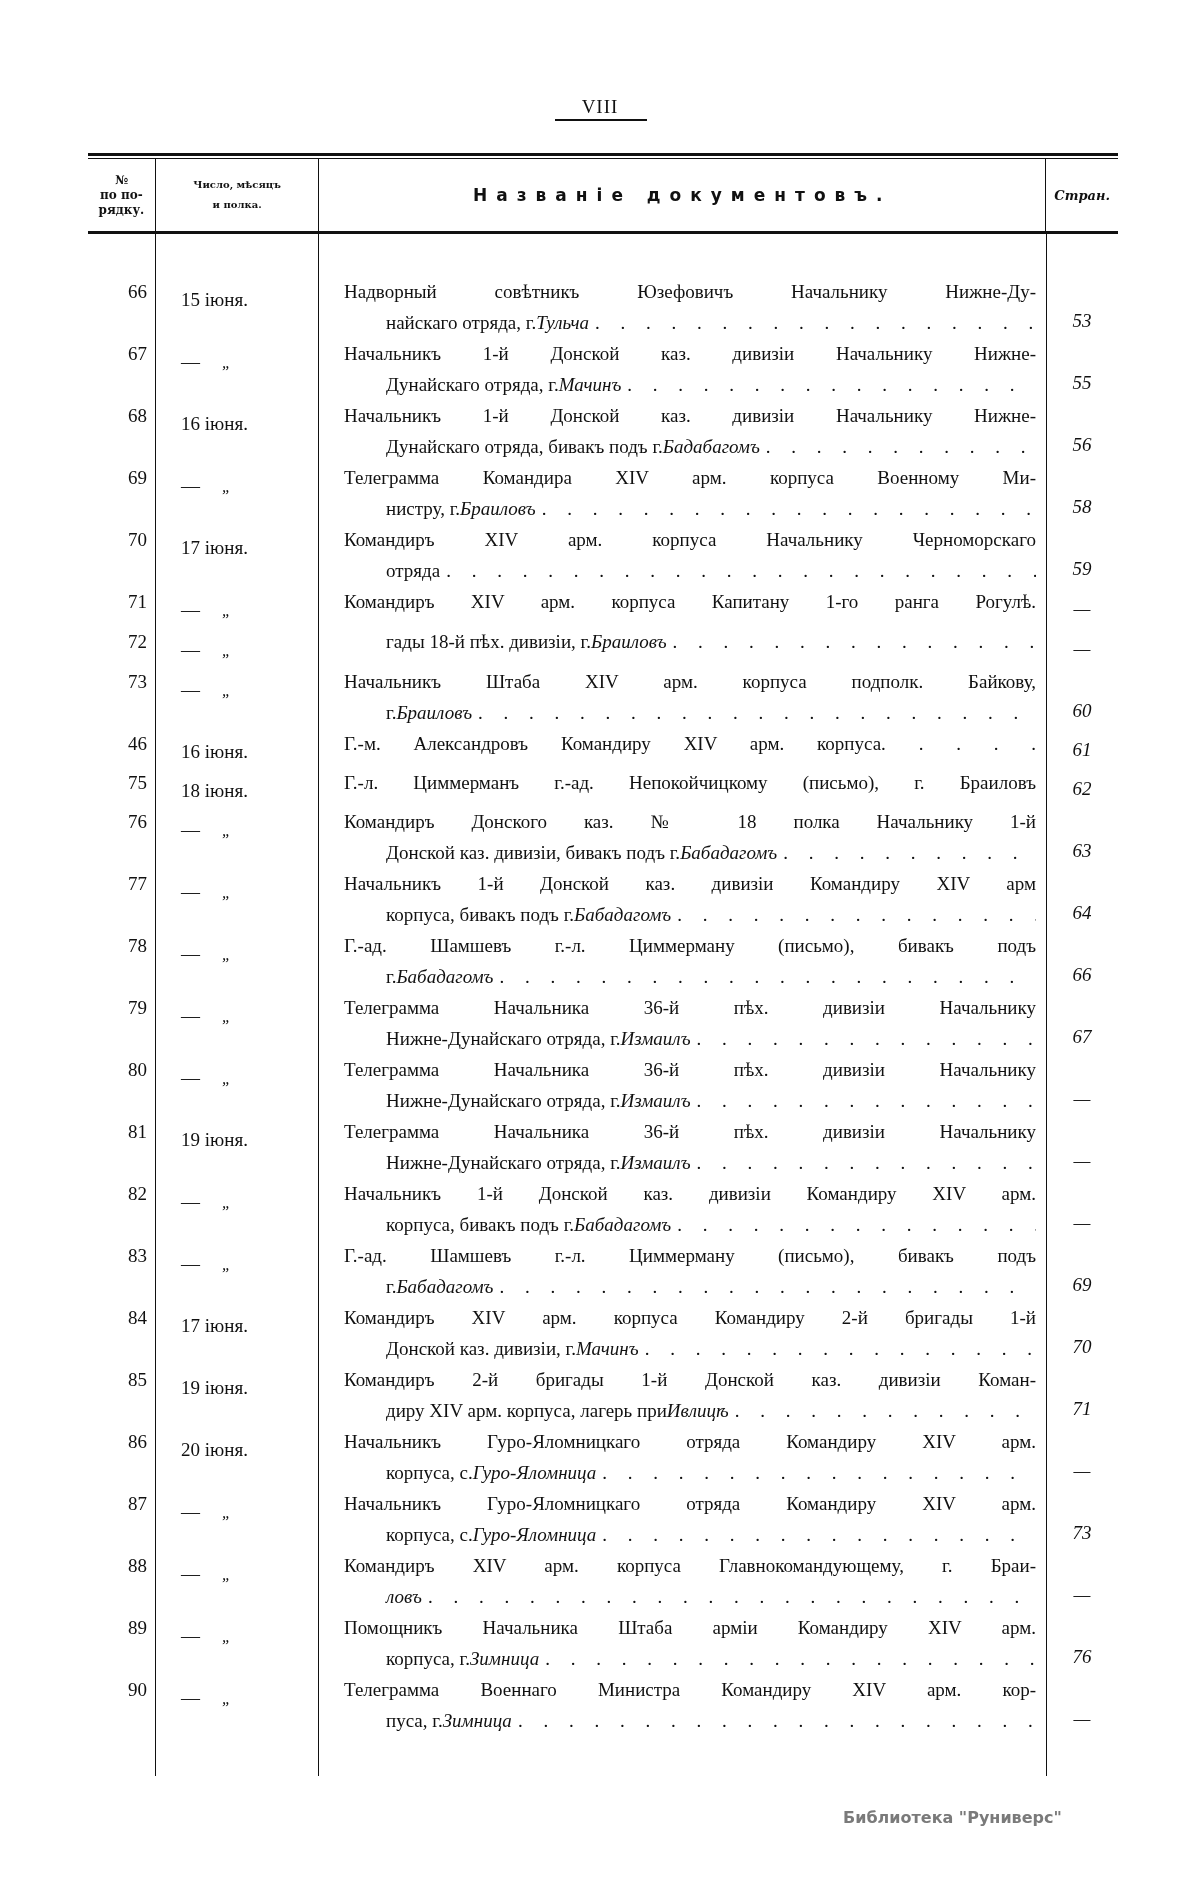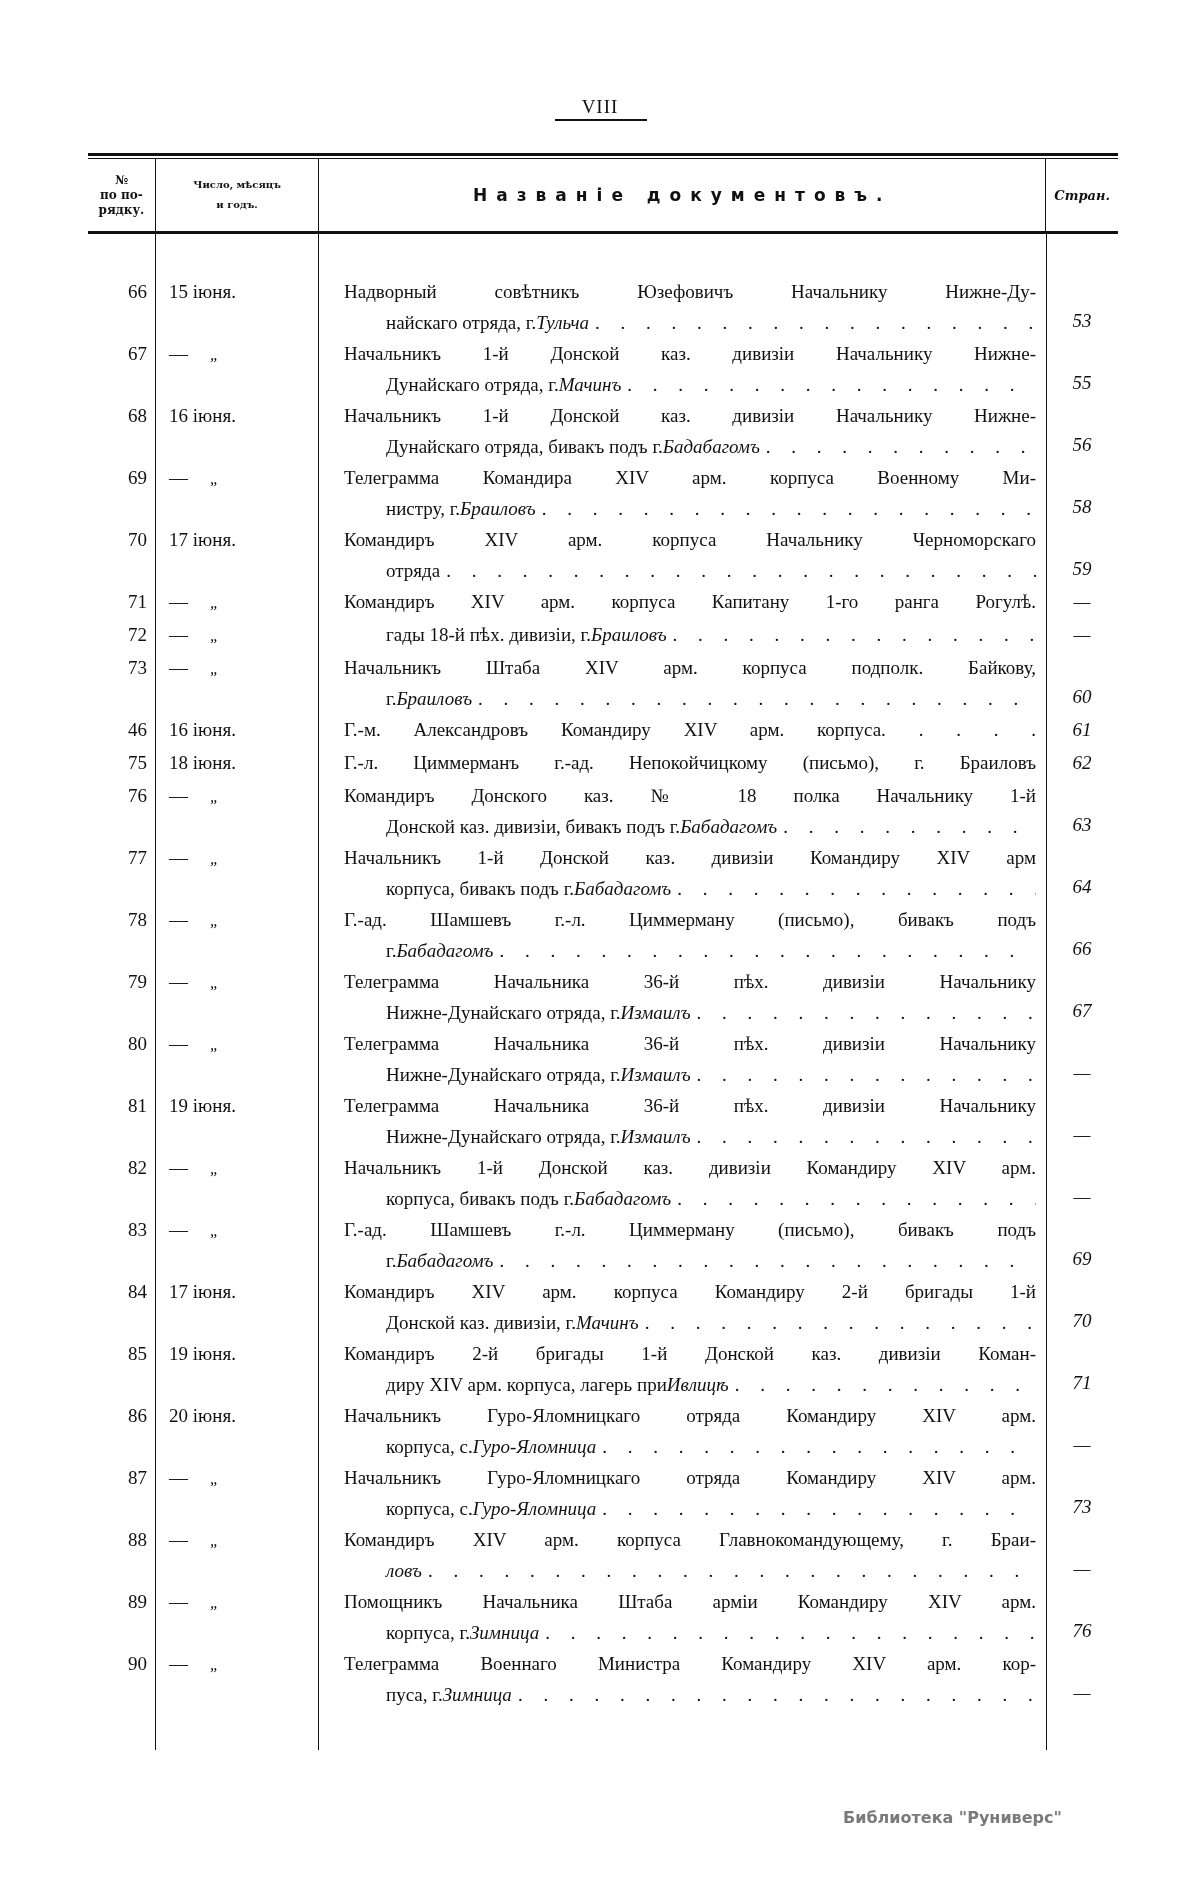--- a/index.html
+++ b/index.html
@@ -16,21 +16,21 @@
   .c-title { width: 728px; }
   .c-page { width: 72px; font-style: italic; }
   .header .c-num { font-size: 12px; line-height: 15px; border-right: 1.5px solid #111; font-family: "DejaVu Serif", serif; }
   .header .c-date { font-size: 10px; line-height: 20px; border-right: 1.5px solid #111; font-family: "DejaVu Serif", serif; align-items: center; }
   .header .c-title { font-size: 17px; letter-spacing: 9px; font-family: "DejaVu Sans", sans-serif; border-right: 1.5px solid #111; }
   .header .c-page { font-size: 13px; font-family: "DejaVu Serif", serif; }
   .body { position: relative; padding-top: 42px; padding-bottom: 40px; }
   .vline { position: absolute; top: 0; bottom: 0; width: 1px; background: #111; }
   .row { display: flex; font-size: 19px; line-height: 31px; }
   .row .c-num { text-align: right; padding-right: 8px; box-sizing: border-box; }
-  .row .c-date { padding-left: 14px; box-sizing: border-box; white-space: nowrap; }
+  .row .c-date { padding-left: 26px; box-sizing: border-box; white-space: nowrap; margin-top: 8px; }
   .row .c-title { box-sizing: border-box; padding-left: 26px; padding-right: 10px; }
   .title-line1 { display: block; text-align: justify; text-align-last: justify; }
   .title-line2 { display: flex; padding-left: 42px; }
   .title-line2 .txt { white-space: nowrap; }
   .title-line2 .place { font-style: italic; font-family: Liberation Serif, serif; }
   .dots { flex: 1; overflow: hidden; white-space: nowrap; letter-spacing: 8px; padding-left: 6px; }
   .row .c-page { text-align: center; display: flex; align-items: flex-end; justify-content: center; padding-bottom: 2px; }
   .ditto { display: inline-block; margin-left: 22px; font-size: 16px; font-style: italic; }
   .footer-watermark { position: absolute; left: 843px; top: 1808px; font-family: "DejaVu Sans", sans-serif; font-weight: bold; font-size: 16px; color: #7a7a7a; }
 </style>
@@ -47,21 +47,21 @@
     <div class="hcol c-num">
       <div>
         <div>№</div>
         <div>по по-</div>
         <div>рядку.</div>
       </div>
     </div>
     <div class="hcol c-date">
       <div>
         <div>Число, мѣсяцъ</div>
-        <div>и годъ.</div>
+        <div>и полка.</div>
       </div>
     </div>
     <div class="hcol c-title">Названіе документовъ.</div>
     <div class="hcol c-page">Стран.</div>
   </div>
 
   <div class="body" id="table-body">
     <div class="vline" style="left:67px"></div>
     <div class="vline" style="left:230px"></div>
     <div class="vline" style="left:958px"></div>

